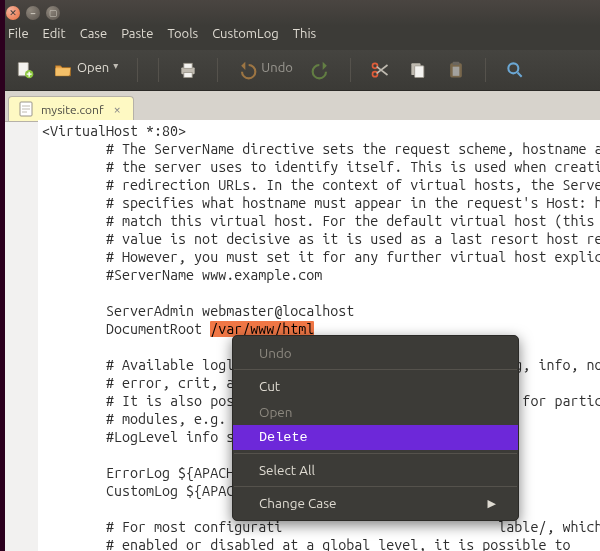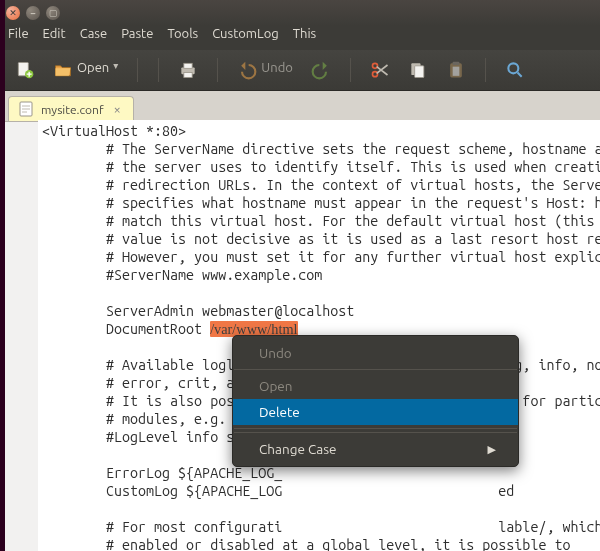--- a/index.html
+++ b/index.html
@@ -130,23 +130,22 @@
     font-size: 14.3px;
     line-height: 18px;
     color: #2e2e2e;
     white-space: pre;
     overflow: hidden;
     padding: 2px 4px;
     margin-left: 38px;
   }
   .sel {
     background: #f07746;
-    color: #404040;
+    color: #000000;
     border-radius: 1px;
-    font-family: Liberation Serif, serif;
   }
 
   
   .context-menu {
     position: absolute;
     left: 232px;
     top: 335px;
     width: 285px;
     background: #3c3b37;
     border: 1px solid #2b2a27;
@@ -157,22 +156,23 @@
     font-size: 13.5px;
   }
   .cm-item {
     padding: 5px 22px 5px 26px;
     display: flex;
     justify-content: space-between;
     align-items: center;
   }
   .cm-item.disabled { color: #8c887f; }
   .cm-item.highlight {
-    background: #0369a1;
+    background: #6d28d9;
     color: #ffffff;
+    font-family: Liberation Mono, monospace;
   }
   .cm-sep {
     height: 1px;
     background: #55524c;
     margin: 3px 1px;
   }
   .cm-arrow {
     font-size: 11px;
   }
 
@@ -314,26 +314,32 @@
         CustomLog ${APACHE_LOG                           ed
 
         # For most configurati                           lable/, which are
         # enabled or disabled at a global level, it is possible to</span></div>
 
   <div class="context-menu">
     <div class="cm-item disabled">
         <span>Undo</span>
       </div>
     <div class="cm-sep"></div>
+    <div class="cm-item">
+        <span>Cut</span>
+      </div>
     <div class="cm-item disabled">
         <span>Open</span>
       </div>
     <div class="cm-item highlight">
         <span>Delete</span>
       </div>
     <div class="cm-sep"></div>
+    <div class="cm-item">
+        <span>Select All</span>
+      </div>
     <div class="cm-sep"></div>
     <div class="cm-item">
       <span>Change Case</span>
       <span class="cm-arrow">▶</span>
     </div>
   </div>
 </div>
 
 </body></html>

